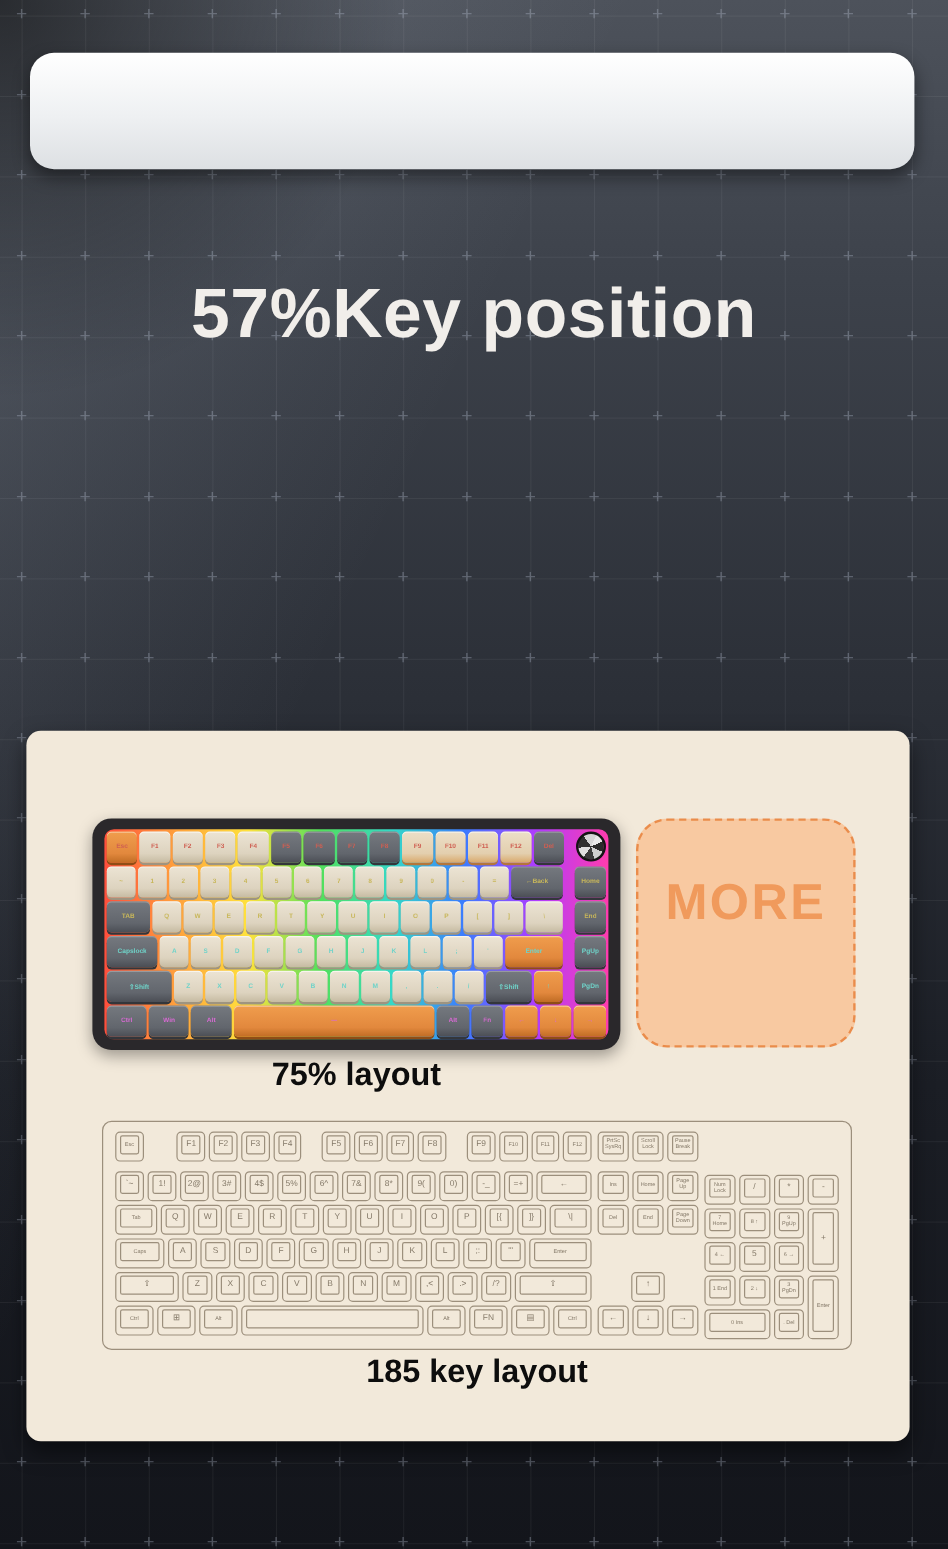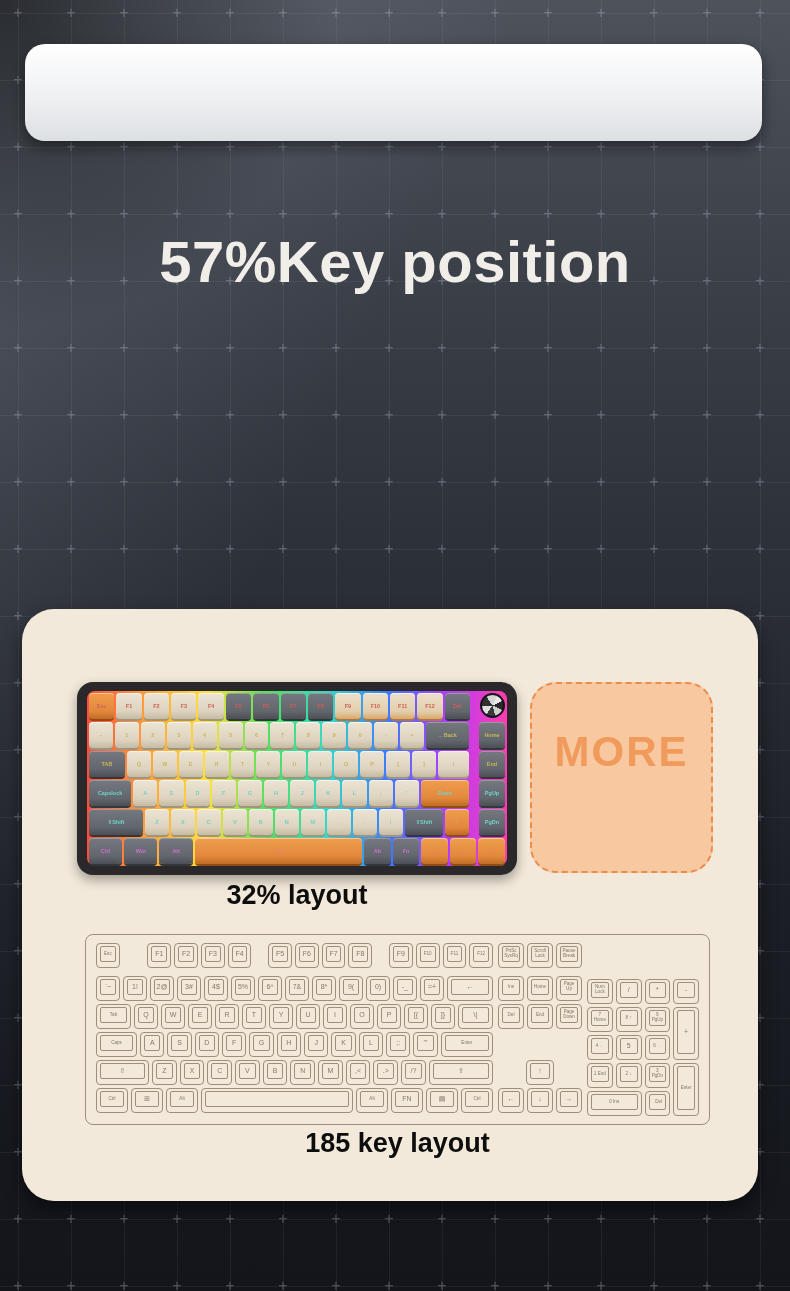--- a/index.html
+++ b/index.html
@@ -34,21 +34,21 @@
   
   .hero-title{position:absolute;left:0;top:228px;width:100%;margin:0;text-align:center;
     font-size:58px;font-weight:700;color:#f1eeea;letter-spacing:.5px;}
   .hero-subtitle{position:absolute;left:0;top:320px;width:100%;margin:0;text-align:center;
     font-size:34px;font-weight:700;color:#eeebe7;}
   .hero-desc{position:absolute;left:0;top:402px;width:100%;text-align:center;
     font-size:21px;line-height:30px;color:#e9e6e2;}
   .hero-desc p{margin:0;}
 
   
-  .showcase{position:absolute;left:22px;top:609px;width:736px;height:592px;border-radius:32px;
+  .showcase{position:absolute;left:22px;top:609px;width:736px;height:592px;border-radius:12px;
     background:#f2e9da;box-shadow:0 8px 18px rgba(0,0,0,.5);}
   .label75,.label104{position:absolute;text-align:center;font-size:27px;font-weight:700;color:#0d0d0d;}
   .label75{left:55px;top:271px;width:440px;}
   .label104{left:63px;top:519px;width:625px;}
 
   
   .kb75{position:absolute;left:55px;top:73px;width:440px;height:193px;background:#2a282b;
     border-radius:16px;padding:9px 10px;box-sizing:border-box;box-shadow:0 5px 12px rgba(0,0,0,.35);}
   .kb75-rows{height:100%;padding:2px;box-sizing:border-box;border-radius:8px;
     background:linear-gradient(90deg,#ff4e3c,#ffa13c,#ffe23c,#52e05c,#35d8c8,#3c7bff,#b03cff,#ff3cae);}
@@ -657,21 +657,21 @@
             </div>
             <div class="k75 o" style="flex: 1 1 0px;">
               <span>→</span>
             </div>
           </div>
         </div>
     </div>
     <div class="more-mini">
       <div>MORE</div>
     </div>
-    <div class="label75">32% layout</div>
+    <div class="label75">75% layout</div>
 
     <div class="kb-outline">
       <div class="sec-main" id="kb104main">
           <div class="row104 frow">
             <div class="ok" style="flex: 1 1 0px;">
               <i>Esc</i>
             </div>
             <div style="flex: 1 1 0px;"></div>
             <div class="ok" style="flex: 1 1 0px;">
               <i class="big">F1</i>

